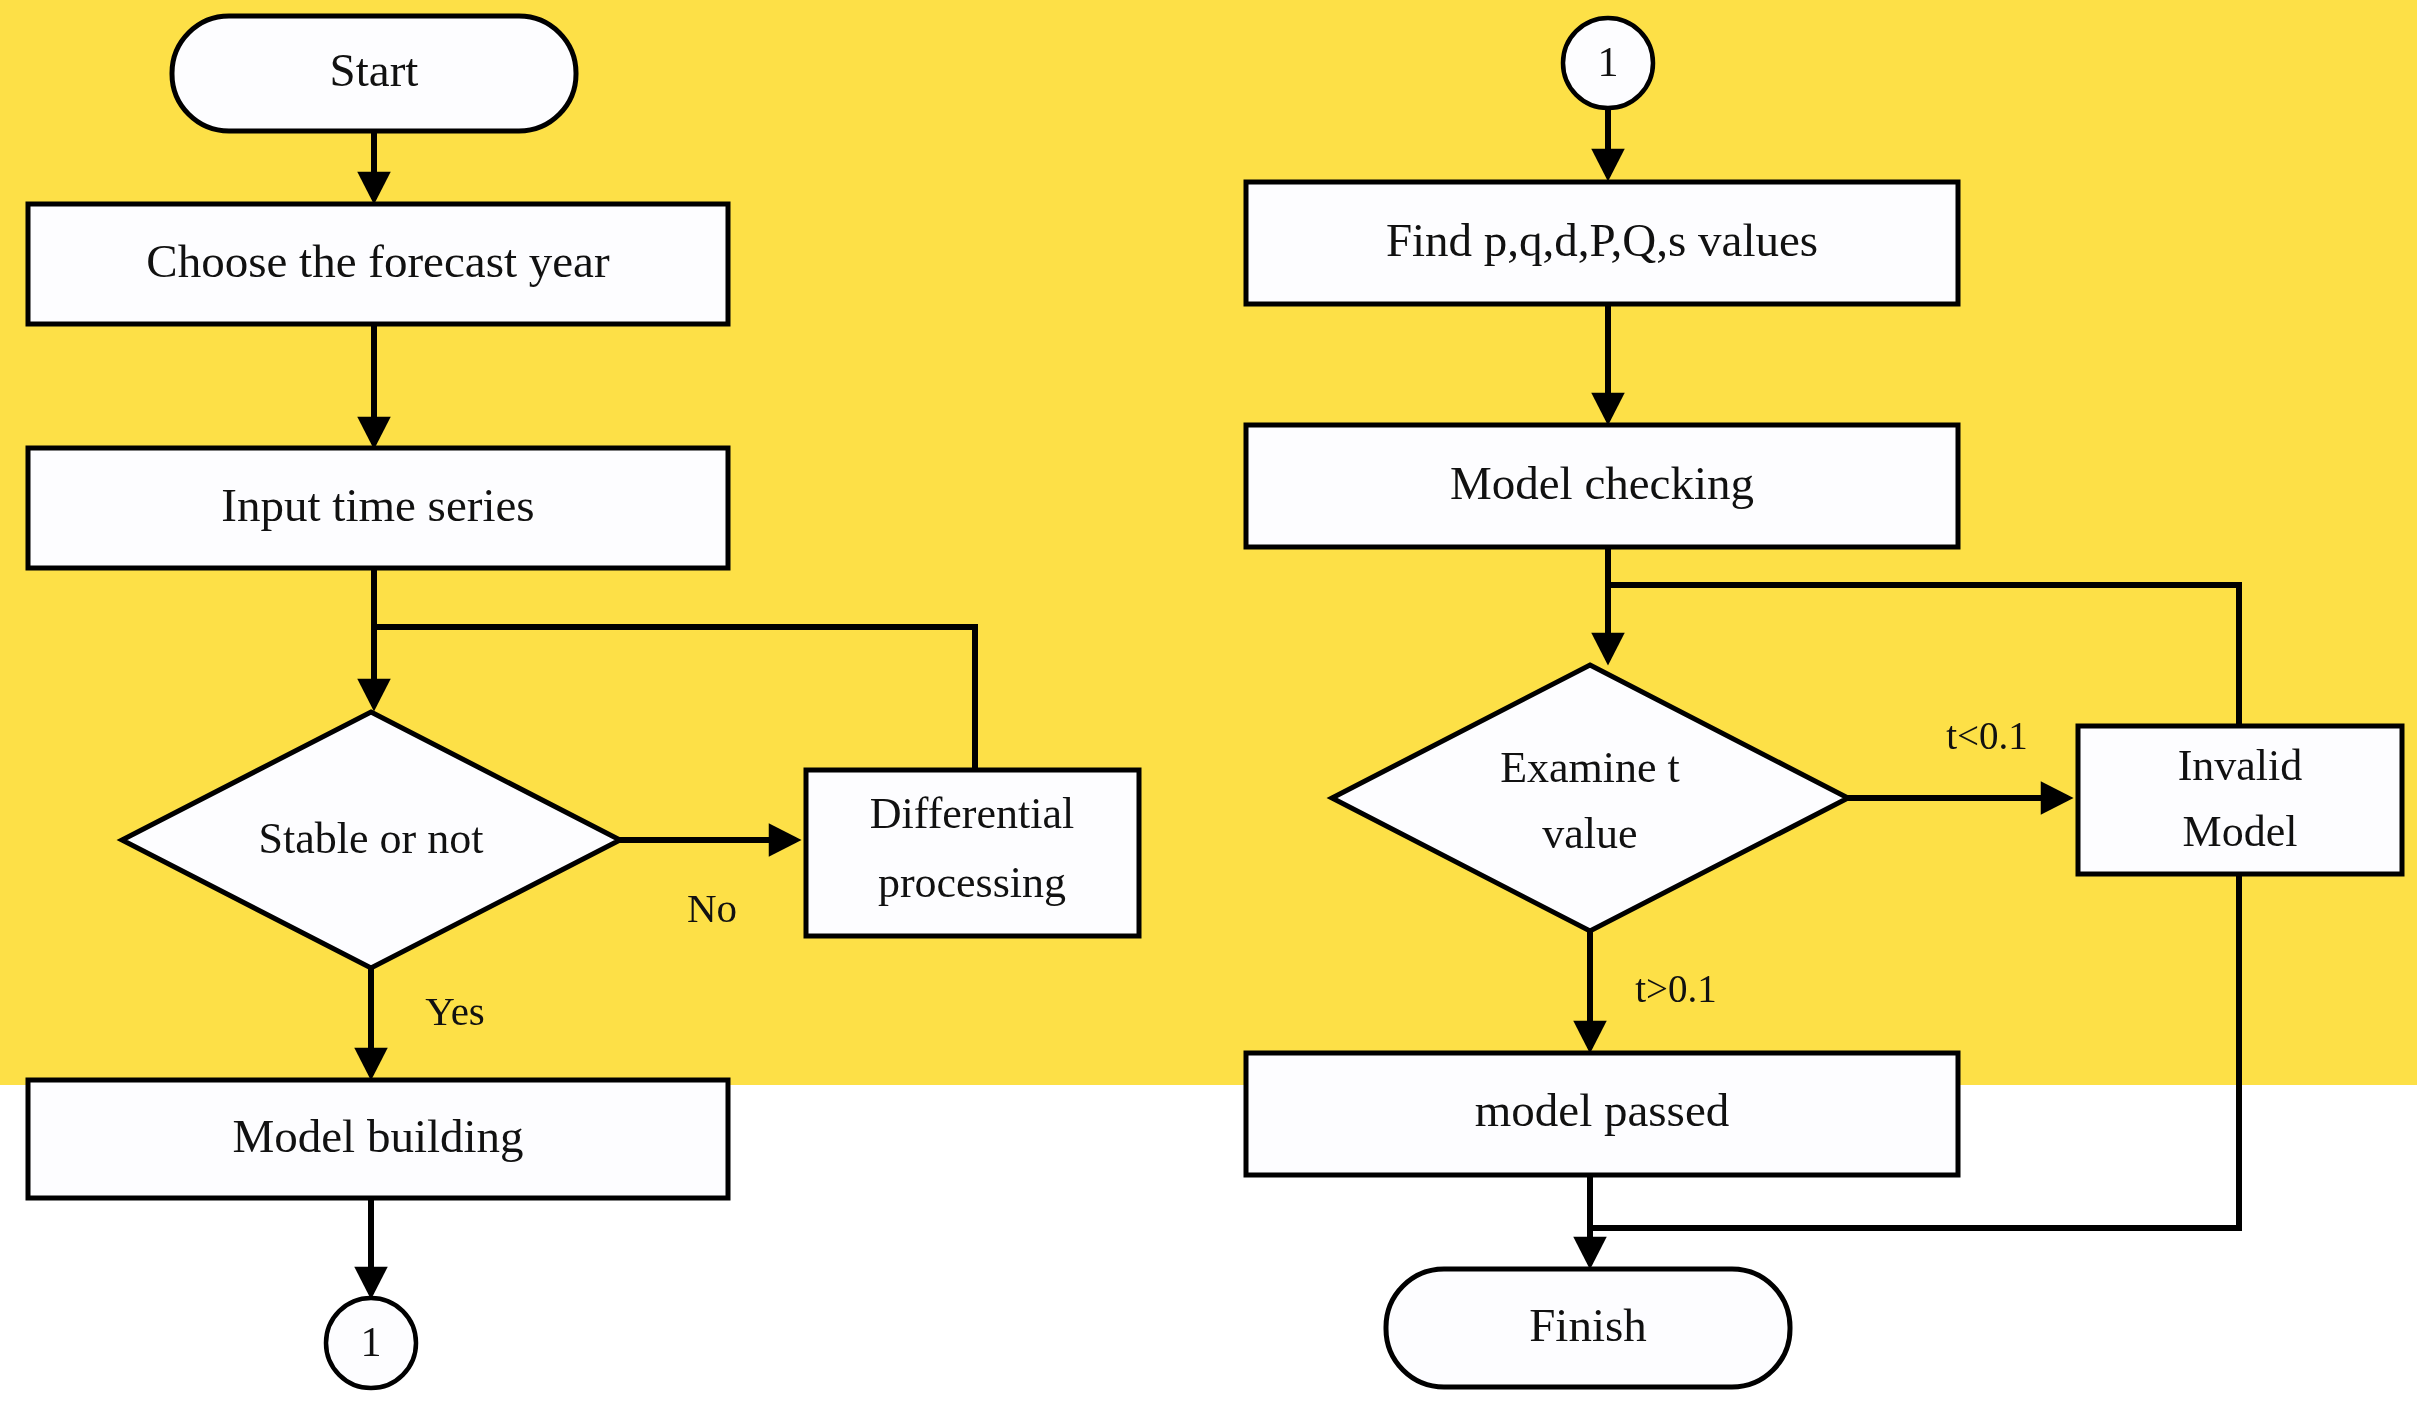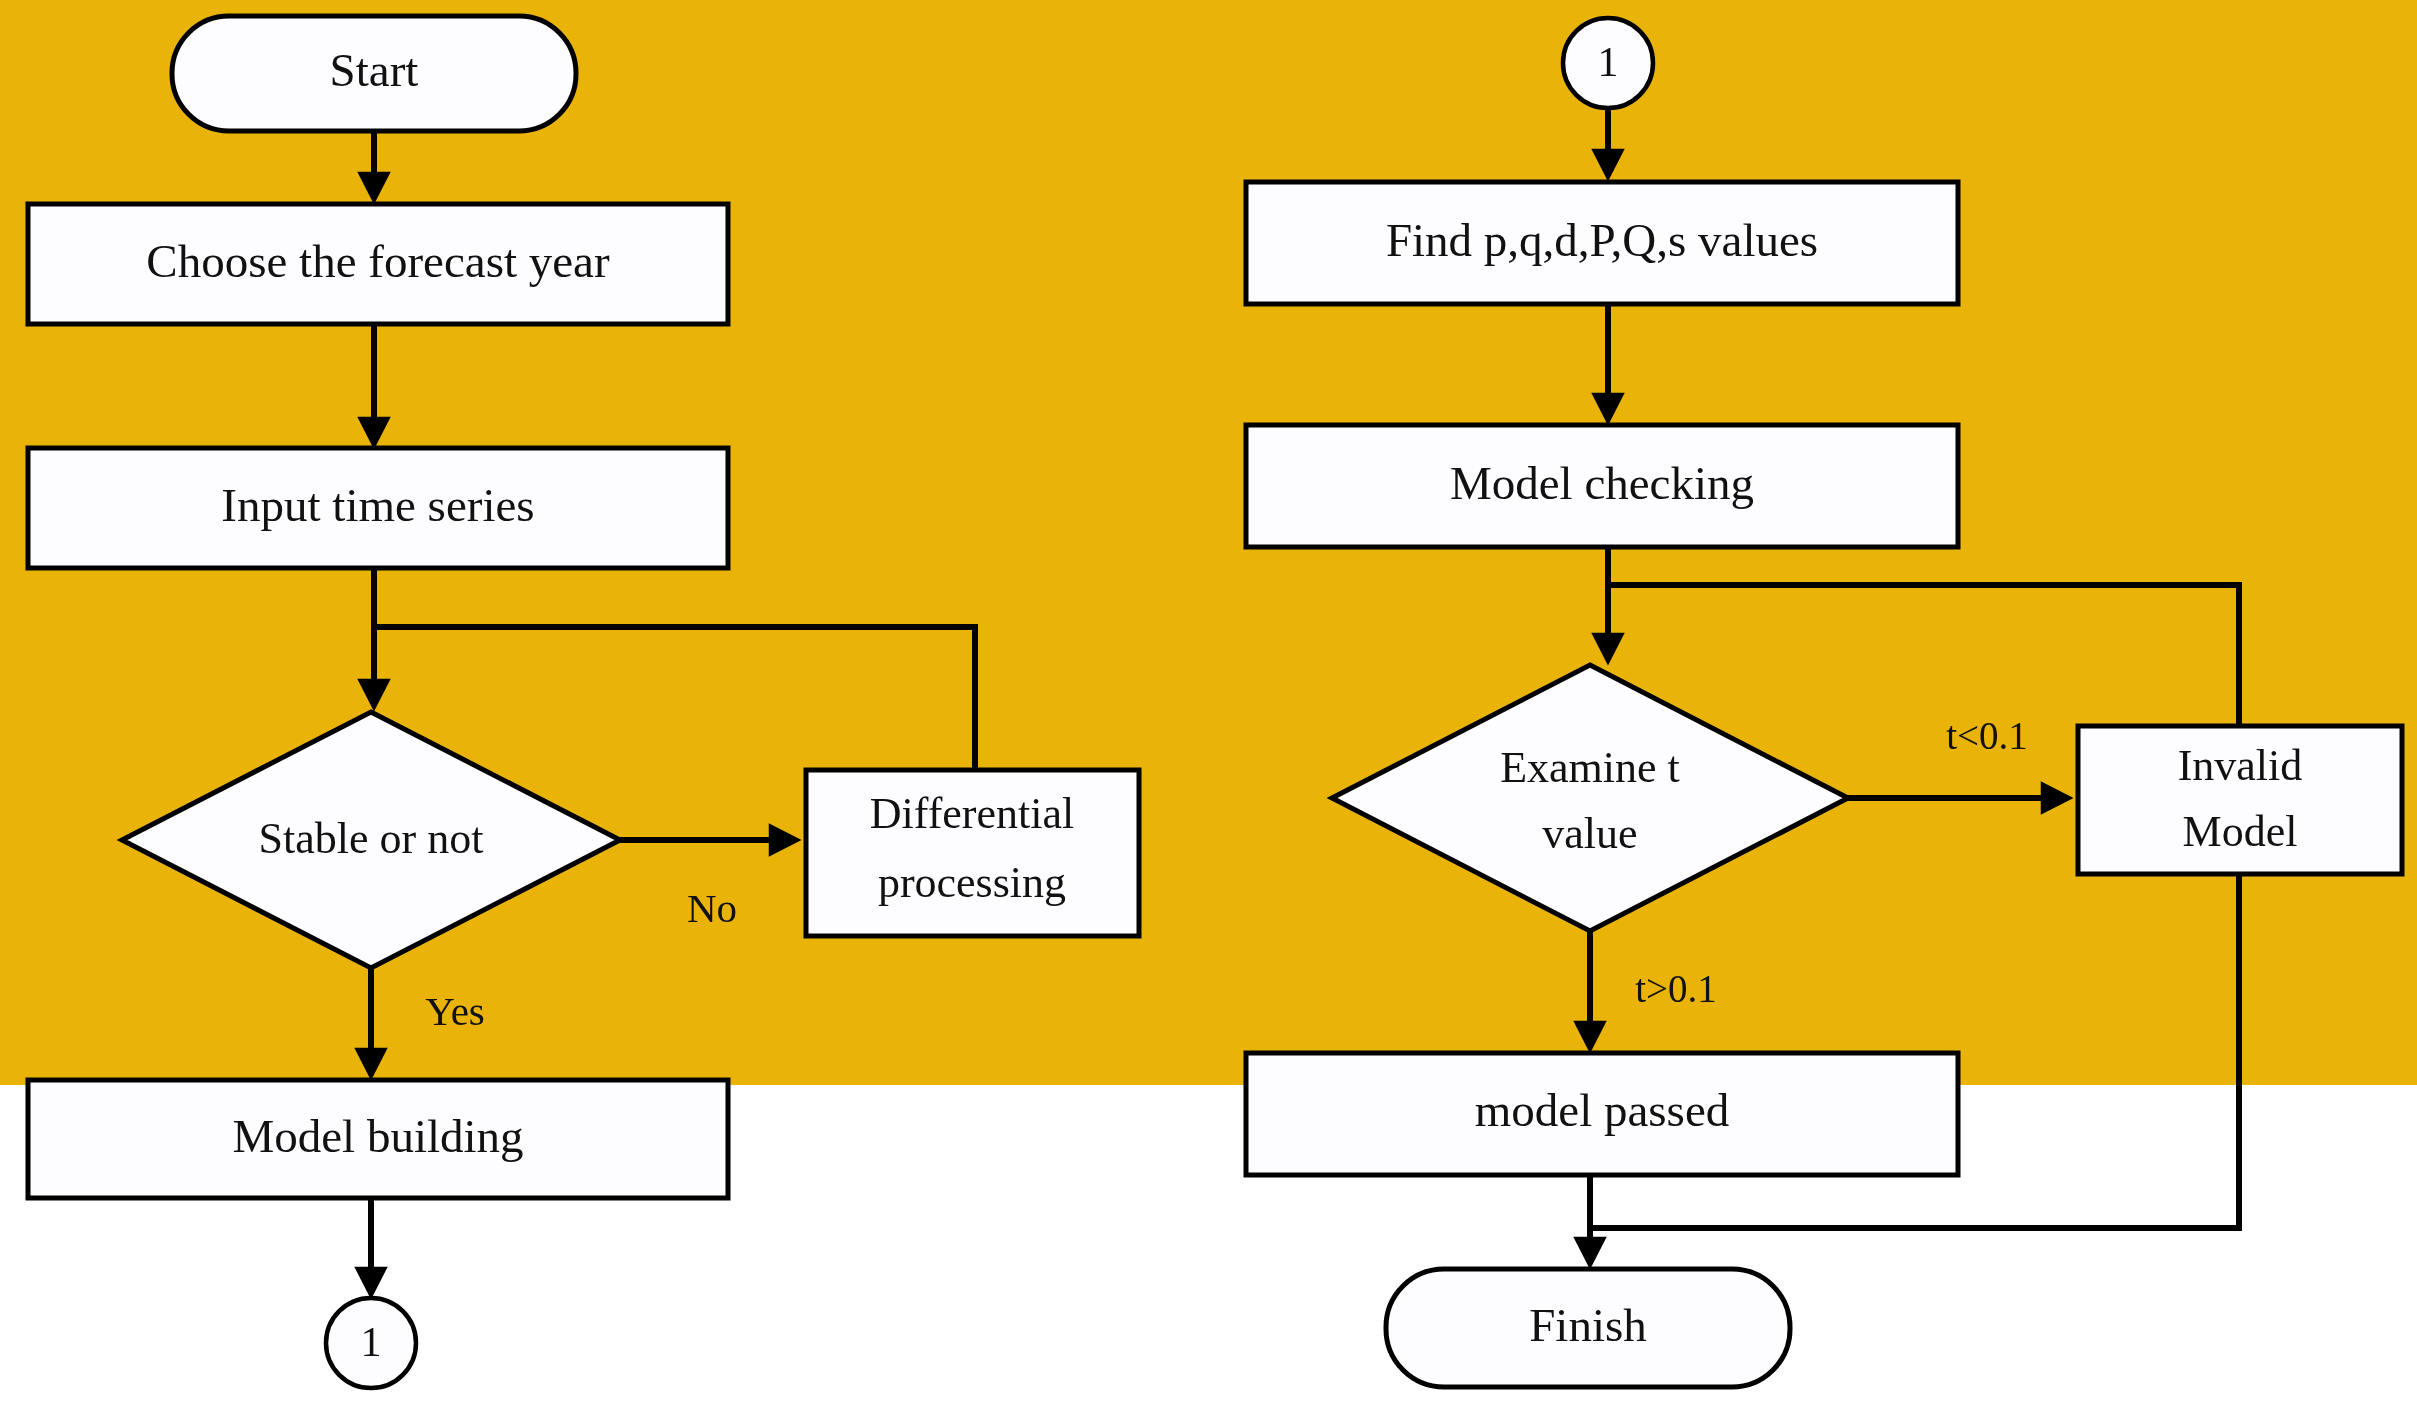--- a/index.html
+++ b/index.html
@@ -10,21 +10,21 @@
   body {
     width: 2417px;
     height: 1405px;
     overflow: hidden;
     font-family: "Liberation Serif", "DejaVu Serif", serif;
   }
   #flow-root {
     position: relative;
     width: 2417px;
     height: 1085px;
-    background: #eab308;
+    background: #fde047;
   }
   svg#flow-svg {
     position: absolute;
     top: 0; left: 0;
     width: 2417px;
     height: 1405px;
     display: block;
   }
   .shape-stroke {
     fill: #fdfdff;

